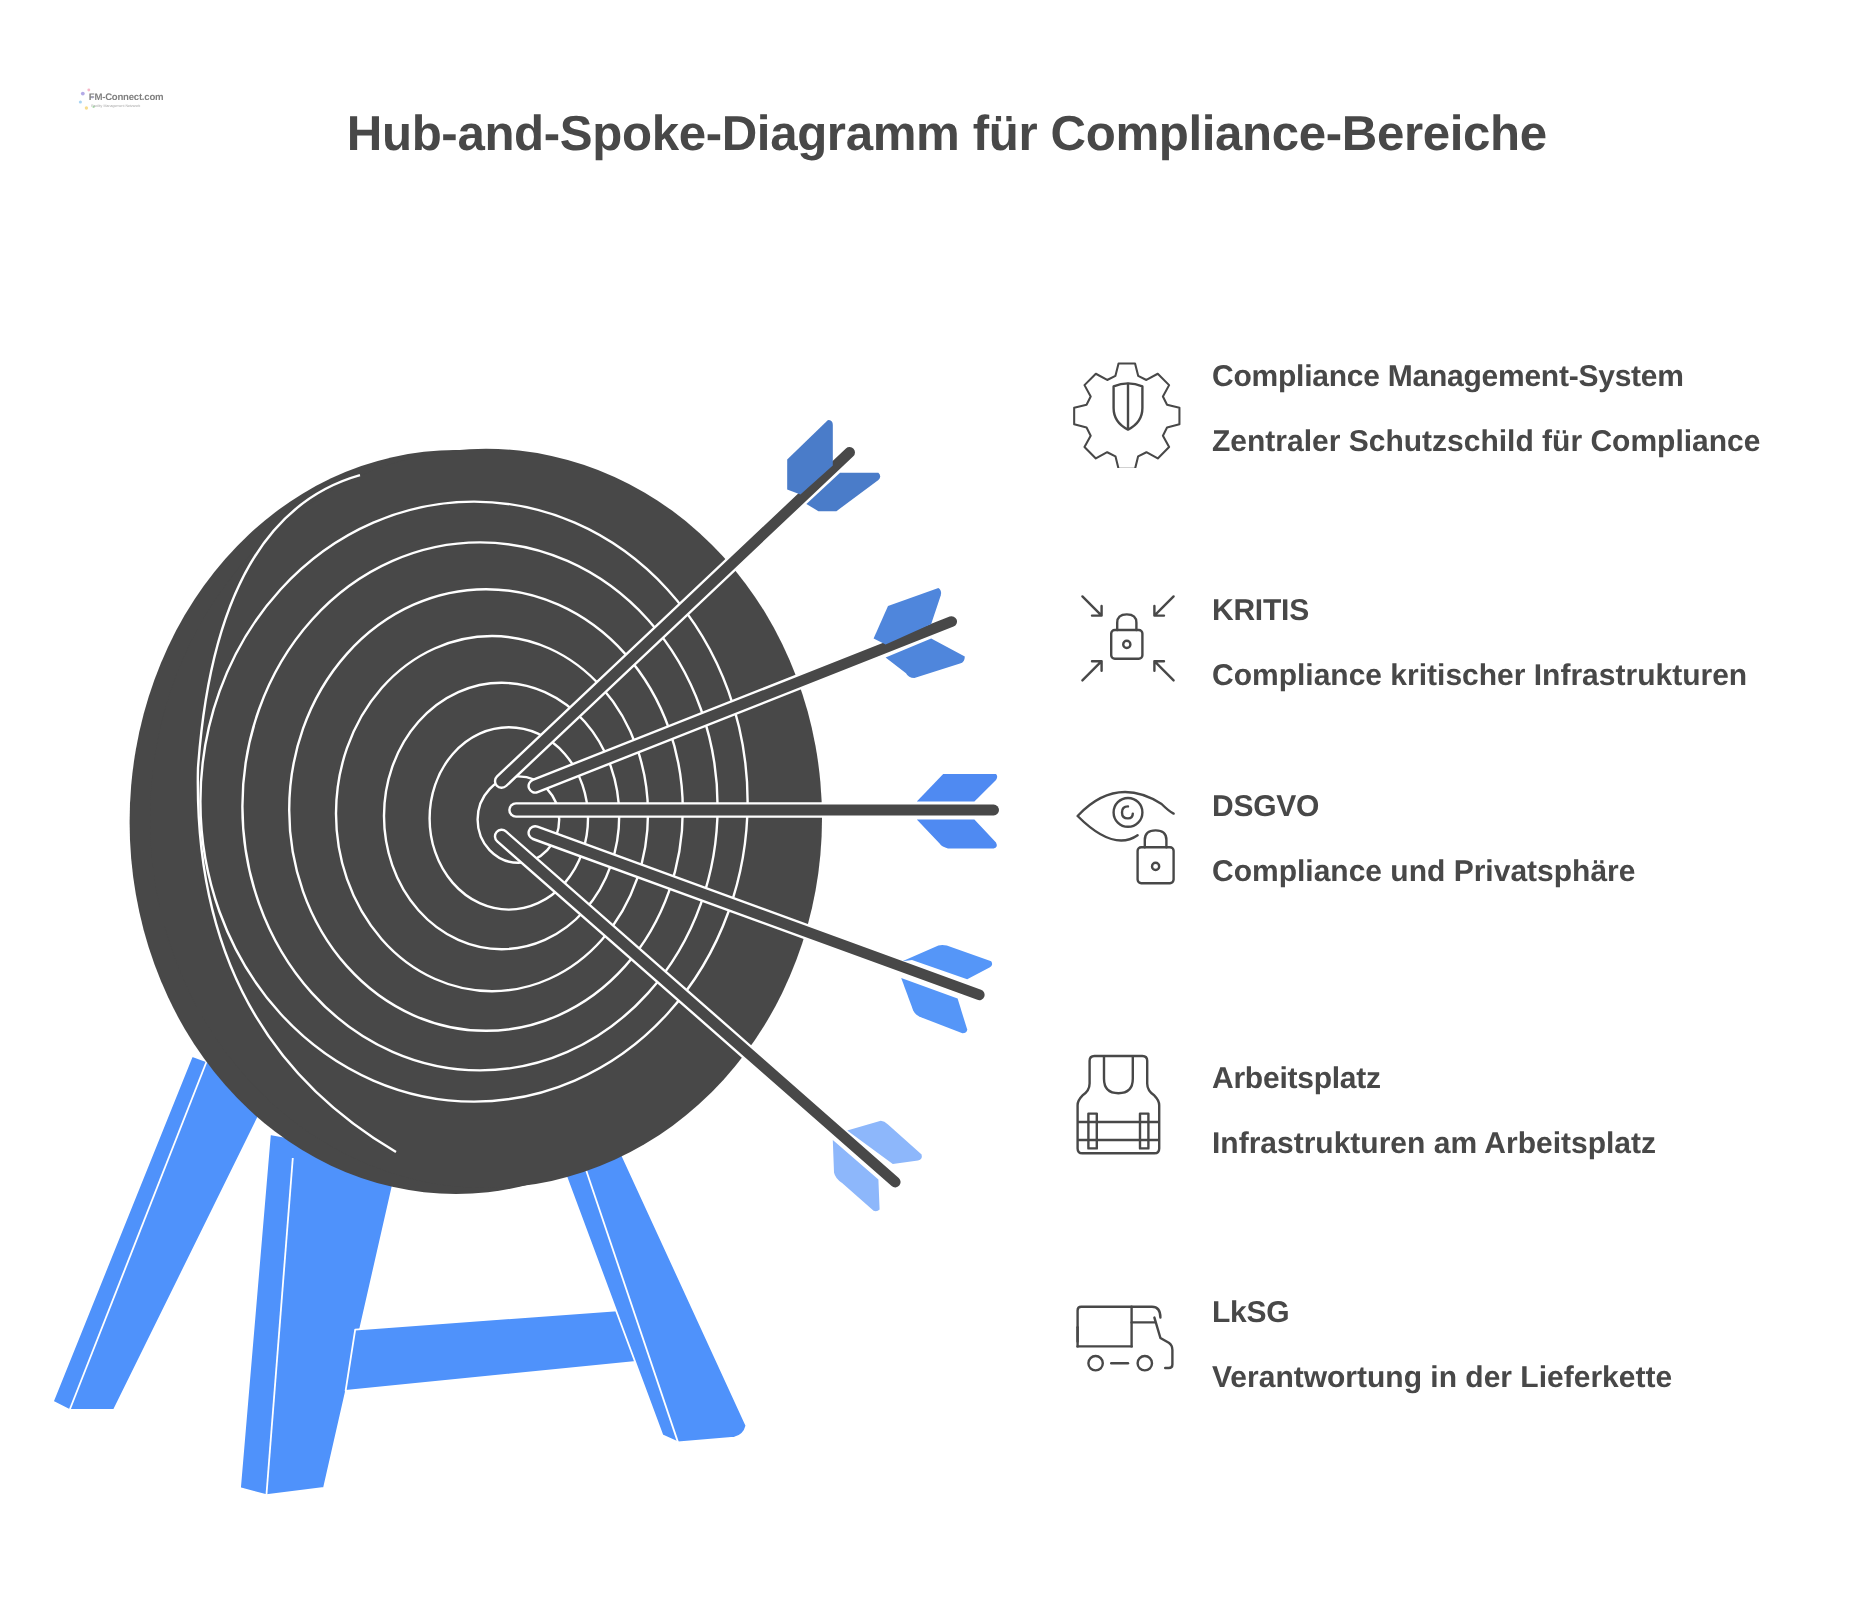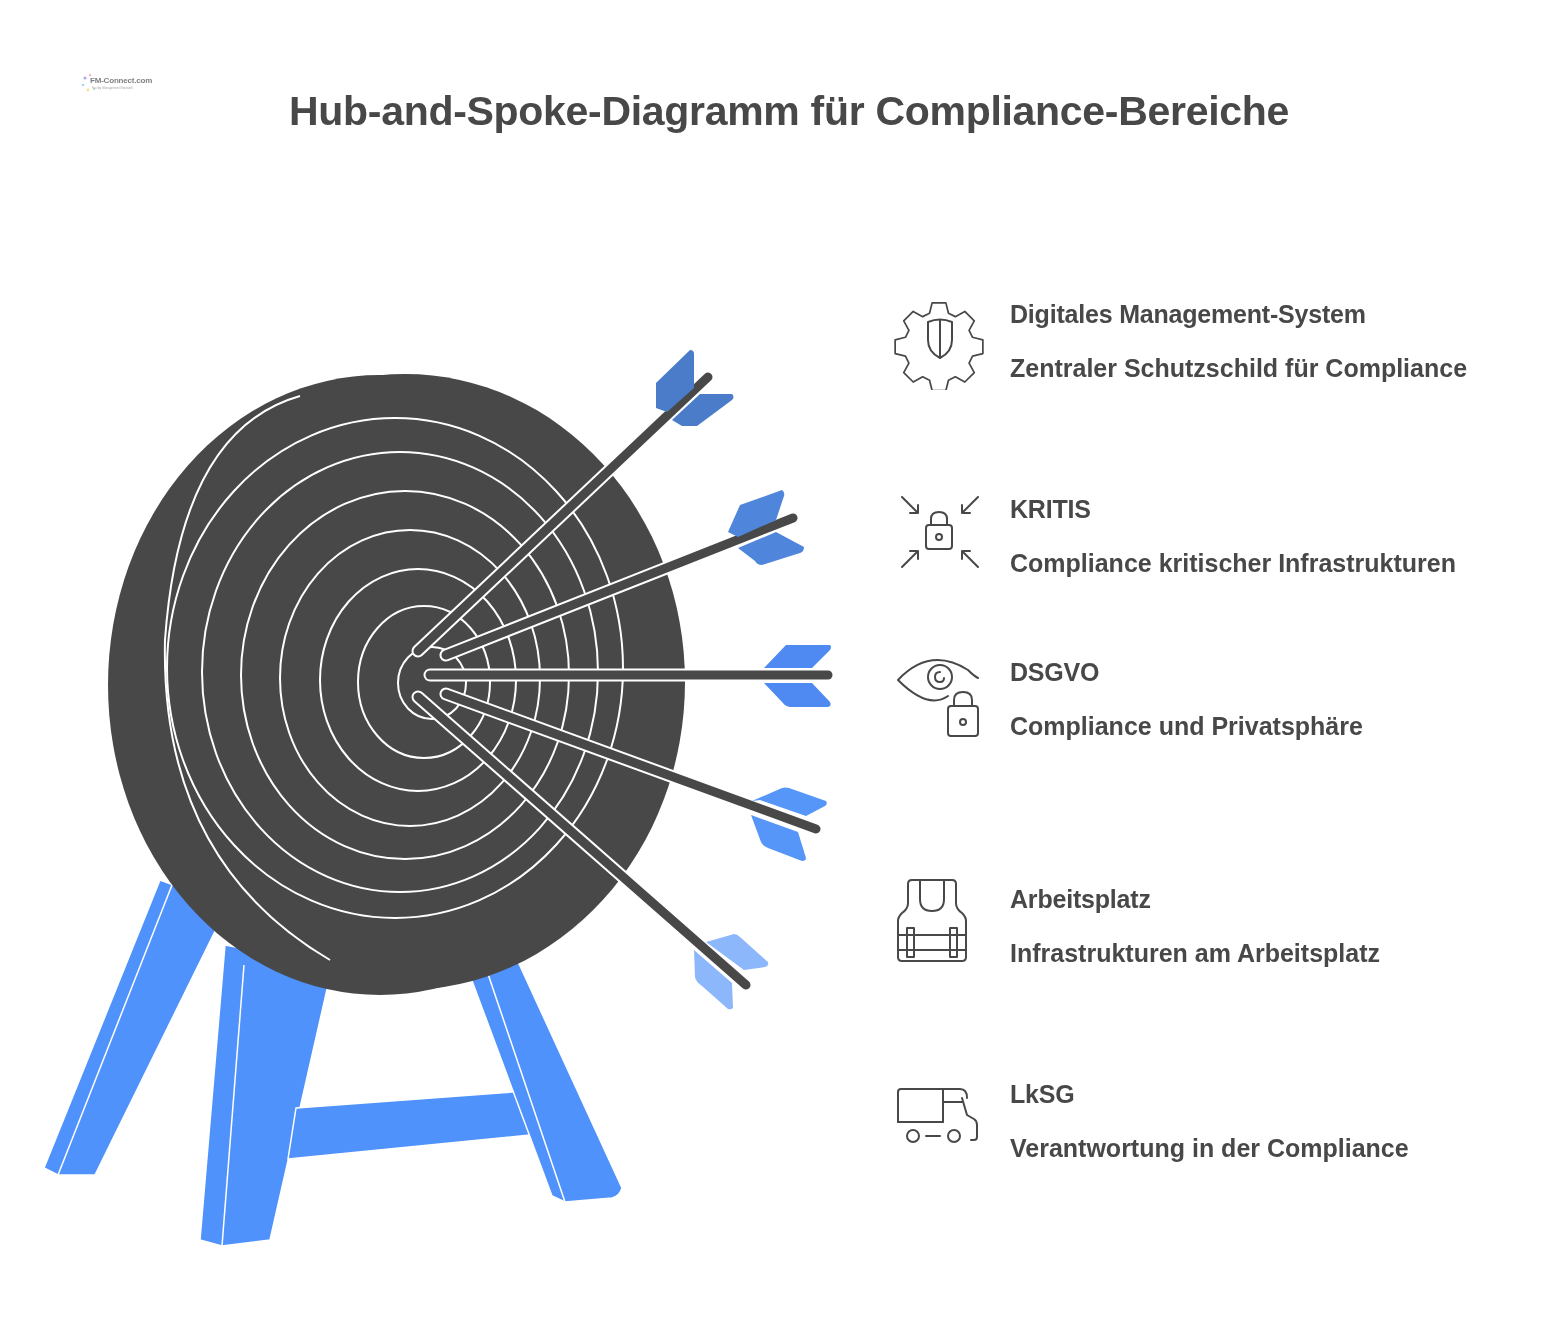--- a/index.html
+++ b/index.html
@@ -1,17 +1,17 @@
 <!DOCTYPE html>
 <html><head>
   <meta charset="utf-8">
   <style>
     html, body { margin: 0; padding: 0; background: #ffffff; }
     body { width: 1558px; height: 1335px; position: relative; overflow: hidden; font-family: "Liberation Sans", "DejaVu Sans", sans-serif; color: #484848; }
-    .logo { position: absolute; left: 80px; top: 72px; width: 54px; height: 24px; opacity: 0.75; }
+    .logo { position: absolute; left: 64px; top: 72px; width: 54px; height: 24px; opacity: 0.75; }
     .logo-text { position: absolute; left: 10px; top: 4px; font-size: 8px; font-weight: bold; color: #555; white-space: nowrap; letter-spacing: -0.2px; }
     .logo-sub { position: absolute; left: 12px; top: 14px; font-size: 3px; color: #888; white-space: nowrap; }
     .title { position: absolute; left: 0; width: 1578px; top: 88px; text-align: center; font-size: 41px; font-weight: bold; color: #484848; letter-spacing: -0.3px; }
     .target-svg { position: absolute; left: 0; top: 0; }
     .item { position: absolute; left: 890px; width: 640px; height: 100px; }
     .item .icon { position: absolute; left: 0; top: 0; width: 100px; height: 100px; }
     .item .heading { position: absolute; left: 120px; top: 10px; font-size: 25px; font-weight: bold; color: #484848; white-space: nowrap; letter-spacing: -0.2px; }
     .item .desc { position: absolute; left: 120px; top: 64px; font-size: 25px; color: #484848; white-space: nowrap; font-weight: bold; }
   </style>
 </head>
@@ -95,21 +95,21 @@
     <path d="M694 950 L732 983 L733 1008 Q731 1010 728 1009 L702 986 Q696 982 695 977 Z" fill="#8db7fb"></path>
   </g>
 </svg>
 
 <div class="item" style="top:290px;">
   <svg class="icon" viewBox="0 0 100 100" fill="none" stroke="#484848" stroke-width="2" stroke-linejoin="round">
     <path d="M42 8 h16 l3 12 l8 4 l11 -6 l11 11 l-6 11 l4 8 l12 3 v16 l-12 3 l-4 8 l6 11 l-11 11 l-11 -6 l-8 4 l-3 12 h-16 l-3 -12 l-8 -4 l-11 6 l-11 -11 l6 -11 l-4 -8 l-12 -3 v-16 l12 -3 l4 -8 l-6 -11 l11 -11 l11 6 l8 -4 z" transform="translate(6 6) scale(0.86)"></path>
     <path d="M38 32 Q50 27 62 32 L62 50 Q62 62 50 68 Q38 62 38 50 Z"></path>
     <line x1="50" y1="29" x2="50" y2="67"></line>
   </svg>
-  <div class="heading">Digitales Management-System</div>
+  <div class="heading">Compliance Management-System</div>
   <div class="desc">Zentraler Schutzschild für Compliance</div>
 </div>
 
 <div class="item" style="top:485px;">
   <svg class="icon" viewBox="0 0 100 100" fill="none" stroke="#484848" stroke-width="2" stroke-linecap="round" stroke-linejoin="round">
     <path d="M12 12 L28 28 M28 20 V28 H20"></path>
     <path d="M88 12 L72 28 M72 20 V28 H80"></path>
     <path d="M12 82 L28 66 M20 66 H28 V74"></path>
     <path d="M88 82 L72 66 M80 66 H72 V74"></path>
     <rect x="36" y="40" width="26" height="24" rx="3"></rect>
@@ -152,14 +152,14 @@
     <path d="M8 36 V52"></path>
     <line x1="8" y1="52" x2="53" y2="52"></line>
     <line x1="53" y1="19" x2="53" y2="52"></line>
     <line x1="53" y1="32" x2="72" y2="32"></line>
     <path d="M72 28 L77 45 L84 49 Q87 51 87 55 V67 Q87 70 84 70 H81"></path>
     <circle cx="23" cy="66" r="6"></circle>
     <circle cx="64" cy="66" r="6"></circle>
     <line x1="36" y1="66" x2="50" y2="66"></line>
   </svg>
   <div class="heading">LkSG</div>
-  <div class="desc">Verantwortung in der Compliance</div>
+  <div class="desc">Verantwortung in der Lieferkette</div>
 </div>
 
 </body></html>

